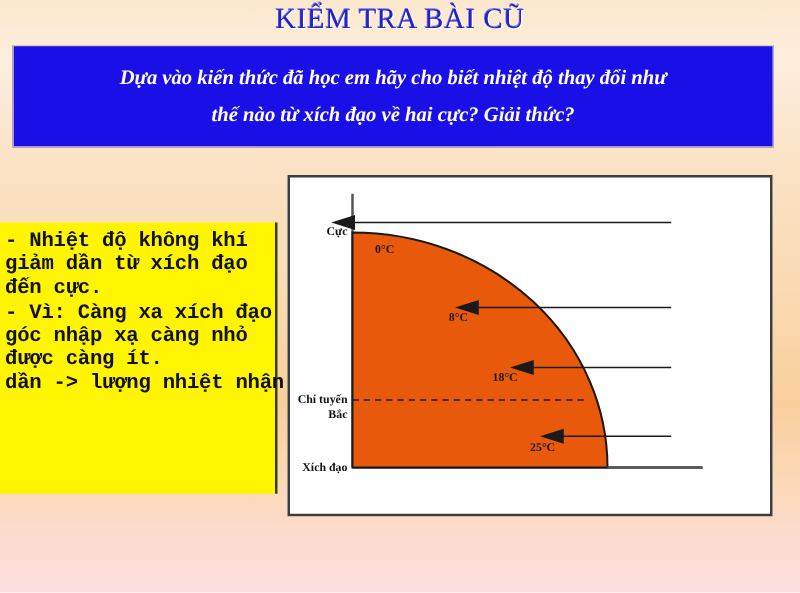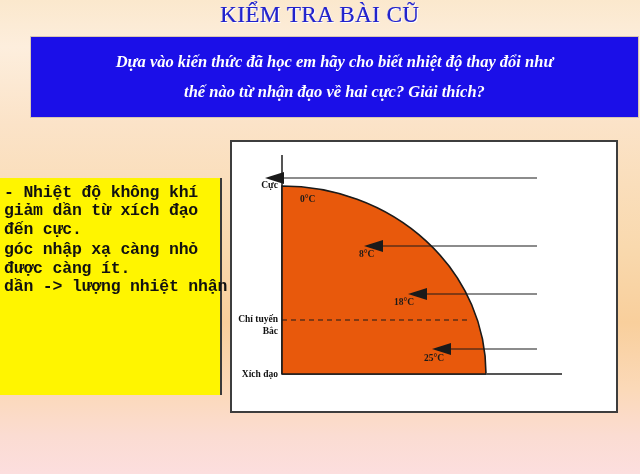--- a/index.html
+++ b/index.html
@@ -39,21 +39,21 @@
     font-weight: normal;
     color: #2222cc;
     letter-spacing: 0.5px;
     text-shadow: 1px 1px 0 #ffffff, -0.5px -0.5px 0 #7b7bd8;
     white-space: nowrap;
   }
 
   
   #question-box {
     position: absolute;
-    left: 30px;
+    left: 10px;
     top: 36px;
     width: 609px;
     height: 82px;
     background: #1b0fe8;
     border: 1px solid #d8c6b3;
     box-sizing: border-box;
     display: flex;
     flex-direction: column;
     align-items: center;
     justify-content: center;
@@ -128,27 +128,28 @@
 </style>
 </head>
 <body>
 
 <div id="slide">
 
   <div id="title">KIỂM TRA BÀI CŨ</div>
 
   <div id="question-box">
     <div class="q-line">Dựa vào kiến thức đã học em hãy cho biết nhiệt độ thay đổi như</div>
-    <div class="q-line second">thế nào từ  nhận đạo về hai cực? Giải thích?</div>
+    <div class="q-line second">thế nào từ  xích đạo về hai cực? Giải thức?</div>
   </div>
 
   <div id="answer-box">
     <div class="a-line">- Nhiệt độ không khí</div>
     <div class="a-line">giảm dần từ xích đạo</div>
     <div class="a-line a-block">đến cực.</div>
+    <div class="a-line">- Vì: Càng xa xích đạo</div>
     <div class="a-line">góc nhập xạ càng nhỏ</div>
     <div class="a-line">được càng ít.</div>
     <div class="a-line">dần -&gt; lượng nhiệt nhận</div>
   </div>
 
   <div id="diagram-panel">
     <svg id="diagram-svg" viewBox="0 0 384 269" preserveAspectRatio="none">
 
       <line x1="50" y1="13" x2="50" y2="232" stroke="#555555" stroke-width="2"></line>
 

